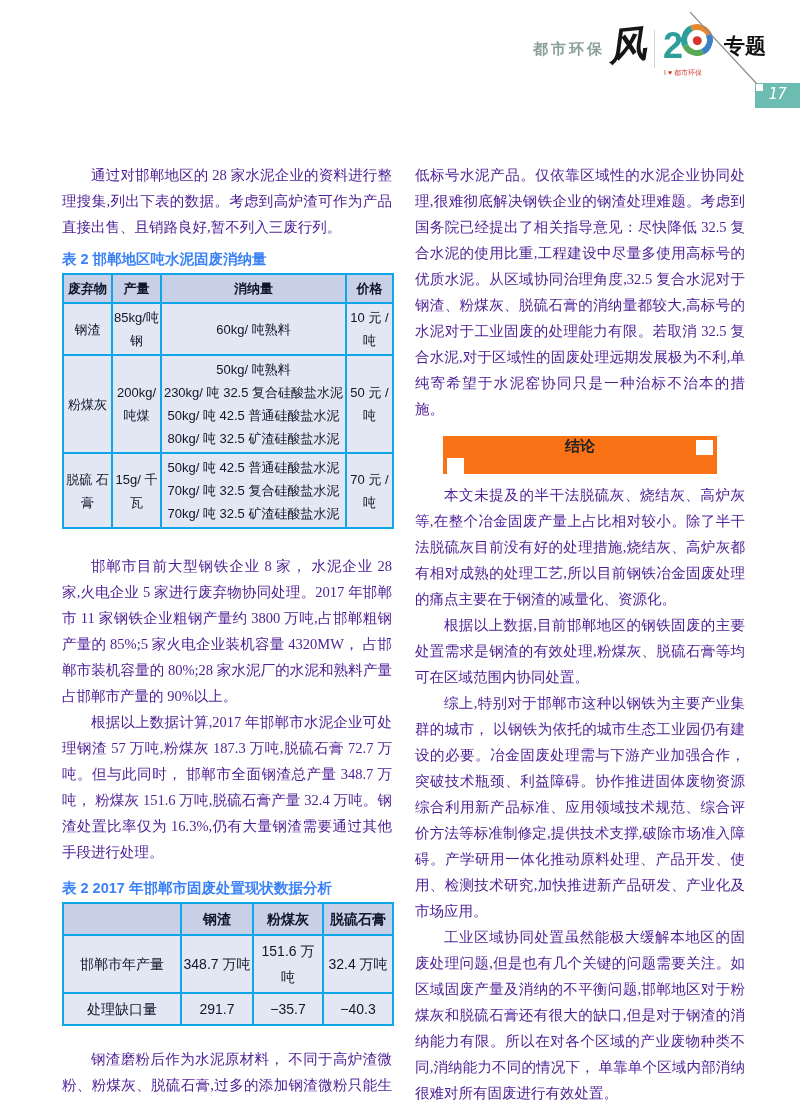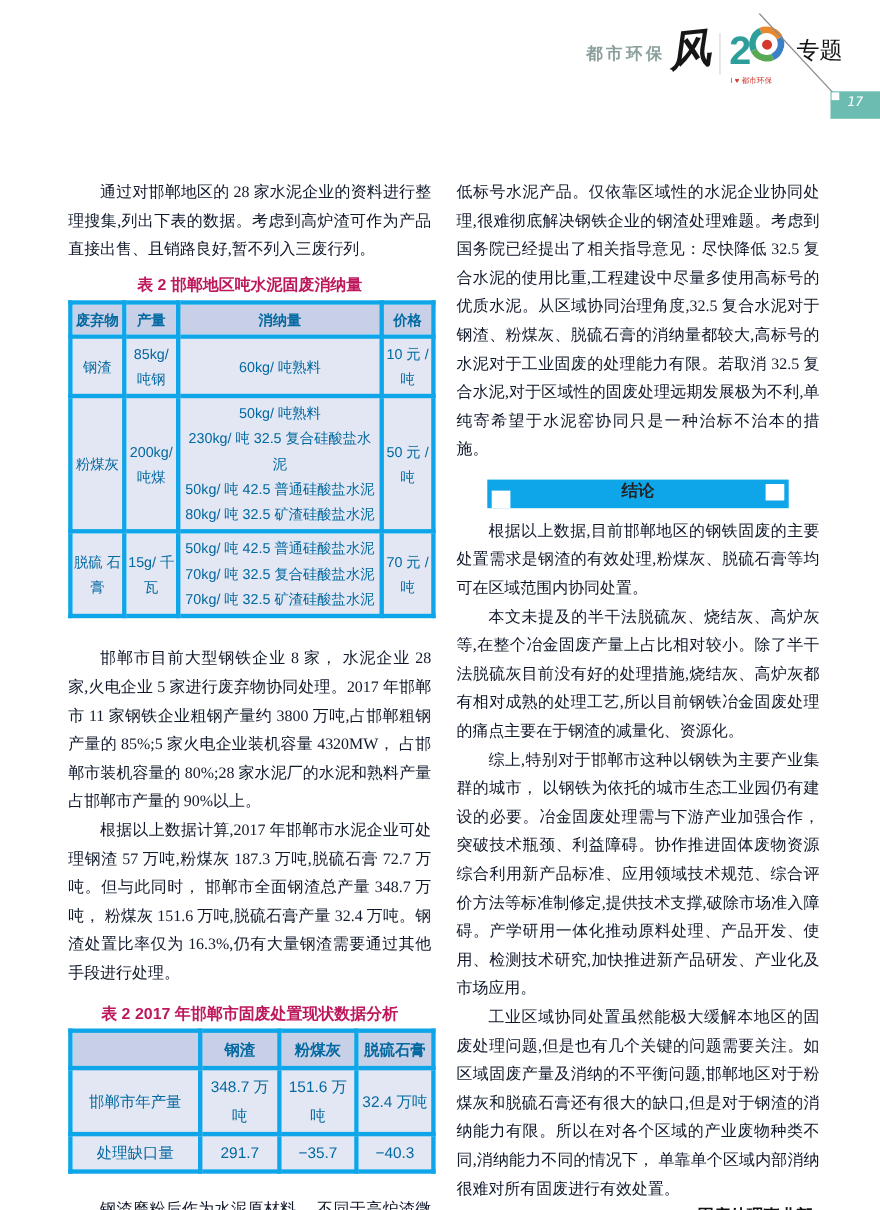--- a/index.html
+++ b/index.html
@@ -31,64 +31,64 @@
   .logo20 .zero .dot {
     position:absolute; left:50%; top:50%; width:9px; height:9px; margin:-4.5px 0 0 -4.5px;
     border-radius:50%; background:#d6382c;
   }
   .logo-caption {
     position:absolute; top:56px; left:664px; font-size:7px; color:#cf3a30;
     font-family:"Liberation Sans", sans-serif; white-space:nowrap;
   }
   .section-label {
     position:absolute; top:20px; left:724px;
-    font-family:"Liberation Sans", sans-serif; font-weight:normal; font-size:21px; color:#121212;
+    font-family:"Liberation Sans", sans-serif; font-weight:bold; font-size:21px; color:#121212;
   }
   .diag-line { position:absolute; top:0; left:0; pointer-events:none; }
   .page-box {
     position:absolute; top:71px; left:755px; width:45px; height:25px;
     background:#6cbcb1;
   }
   .page-box .notch { position:absolute; left:1px; top:1px; width:7px; height:7px; background:#ffffff; }
   .page-box .num {
     position:absolute; left:0; top:2px; width:100%; text-align:center;
-    color:#fff; font-size:12px; font-style:italic;
+    color:#fff; font-size:15px; font-style:italic;
     font-family:"DejaVu Sans Mono", monospace;
   }
 
   
   .col { position:absolute; top:150px; width:330px; }
   .col-left  { left:62px; }
   .col-right { left:415px; }
   .col p {
     margin:0; font-size:14.5px; line-height:26px; text-align:justify;
-    color:#0f172a;
+    color:#4c1d95;
   }
   .col p.indent { text-indent:2em; }
 
   
   .tbl-caption {
-    margin:10px 0 4px; text-align:center; font-weight:bold; font-size:14.5px;
-    font-family:"Liberation Sans", sans-serif; color:#be185d;
+    margin:10px 0 4px; font-weight:bold; font-size:14.5px;
+    font-family:"Liberation Sans", sans-serif; color:#3b82f6;
   }
   table { border-collapse:collapse; width:100%; table-layout:fixed;
     font-family:"Liberation Sans", sans-serif; }
   td, th {
-    border:4px solid #0ea5e9; background:#e3e6f3; text-align:center;
+    border:2px solid #0ea5e9; background:#e3e6f3; text-align:center;
     vertical-align:middle; padding:2px 1px; font-size:13px; line-height:23px;
-    font-weight:normal; color:#0369a1; overflow:hidden;
+    font-weight:normal; color:#0f172a; overflow:hidden;
   }
   tr.hdr-row th { background:#c8d0e8; font-weight:bold; }
   .multiline { white-space:pre-line; }
   .tbl2 td, .tbl2 th { font-size:14px; line-height:26px; }
 
   
   .banner {
-    position:relative; height:26px; margin:14px 28px 8px 28px;
-    background:#0ea5e9;
+    position:relative; height:38px; margin:14px 28px 8px 28px;
+    background:#f97316;
     padding-left:16px;
   }
   .banner .notch-l { position:absolute; left:4px; bottom:0; width:17px; height:16px; background:#fff; }
   .banner .notch-r { position:absolute; right:4px; top:4px; width:17px; height:15px; background:#fff; }
   .banner .title {
     position:absolute; left:0; top:1px; width:100%; text-align:center;
     font-family:"Liberation Sans", sans-serif; font-weight:bold; font-size:15px; color:#222;
   }
 
   .byline {
@@ -207,21 +207,21 @@
   <div class="col col-right">
 
     <p>低标号水泥产品。仅依靠区域性的水泥企业协同处理,很难彻底解决钢铁企业的钢渣处理难题。考虑到国务院已经提出了相关指导意见：尽快降低 32.5 复合水泥的使用比重,工程建设中尽量多使用高标号的优质水泥。从区域协同治理角度,32.5 复合水泥对于钢渣、粉煤灰、脱硫石膏的消纳量都较大,高标号的水泥对于工业固废的处理能力有限。若取消 32.5 复合水泥,对于区域性的固废处理远期发展极为不利,单纯寄希望于水泥窑协同只是一种治标不治本的措施。</p>
 
     <div class="banner">
       <span class="notch-l"></span>
       <span class="notch-r"></span>
       <span class="title">结论</span>
     </div>
 
+    <p class="indent">本文未提及的半干法脱硫灰、烧结灰、高炉灰等,在整个冶金固废产量上占比相对较小。除了半干法脱硫灰目前没有好的处理措施,烧结灰、高炉灰都有相对成熟的处理工艺,所以目前钢铁冶金固废处理的痛点主要在于钢渣的减量化、资源化。</p>
     <p class="indent">根据以上数据,目前邯郸地区的钢铁固废的主要处置需求是钢渣的有效处理,粉煤灰、脱硫石膏等均可在区域范围内协同处置。</p>
-    <p class="indent">本文未提及的半干法脱硫灰、烧结灰、高炉灰等,在整个冶金固废产量上占比相对较小。除了半干法脱硫灰目前没有好的处理措施,烧结灰、高炉灰都有相对成熟的处理工艺,所以目前钢铁冶金固废处理的痛点主要在于钢渣的减量化、资源化。</p>
     <p class="indent">综上,特别对于邯郸市这种以钢铁为主要产业集群的城市， 以钢铁为依托的城市生态工业园仍有建设的必要。冶金固废处理需与下游产业加强合作， 突破技术瓶颈、利益障碍。协作推进固体废物资源综合利用新产品标准、应用领域技术规范、综合评价方法等标准制修定,提供技术支撑,破除市场准入障碍。产学研用一体化推动原料处理、产品开发、使用、检测技术研究,加快推进新产品研发、产业化及市场应用。</p>
     <p class="indent">工业区域协同处置虽然能极大缓解本地区的固废处理问题,但是也有几个关键的问题需要关注。如区域固废产量及消纳的不平衡问题,邯郸地区对于粉煤灰和脱硫石膏还有很大的缺口,但是对于钢渣的消纳能力有限。所以在对各个区域的产业废物种类不同,消纳能力不同的情况下， 单靠单个区域内部消纳很难对所有固废进行有效处置。</p>
 
     <div class="byline">固废处理事业部</div>
   </div>
 
 </div>
 
 </body></html>

